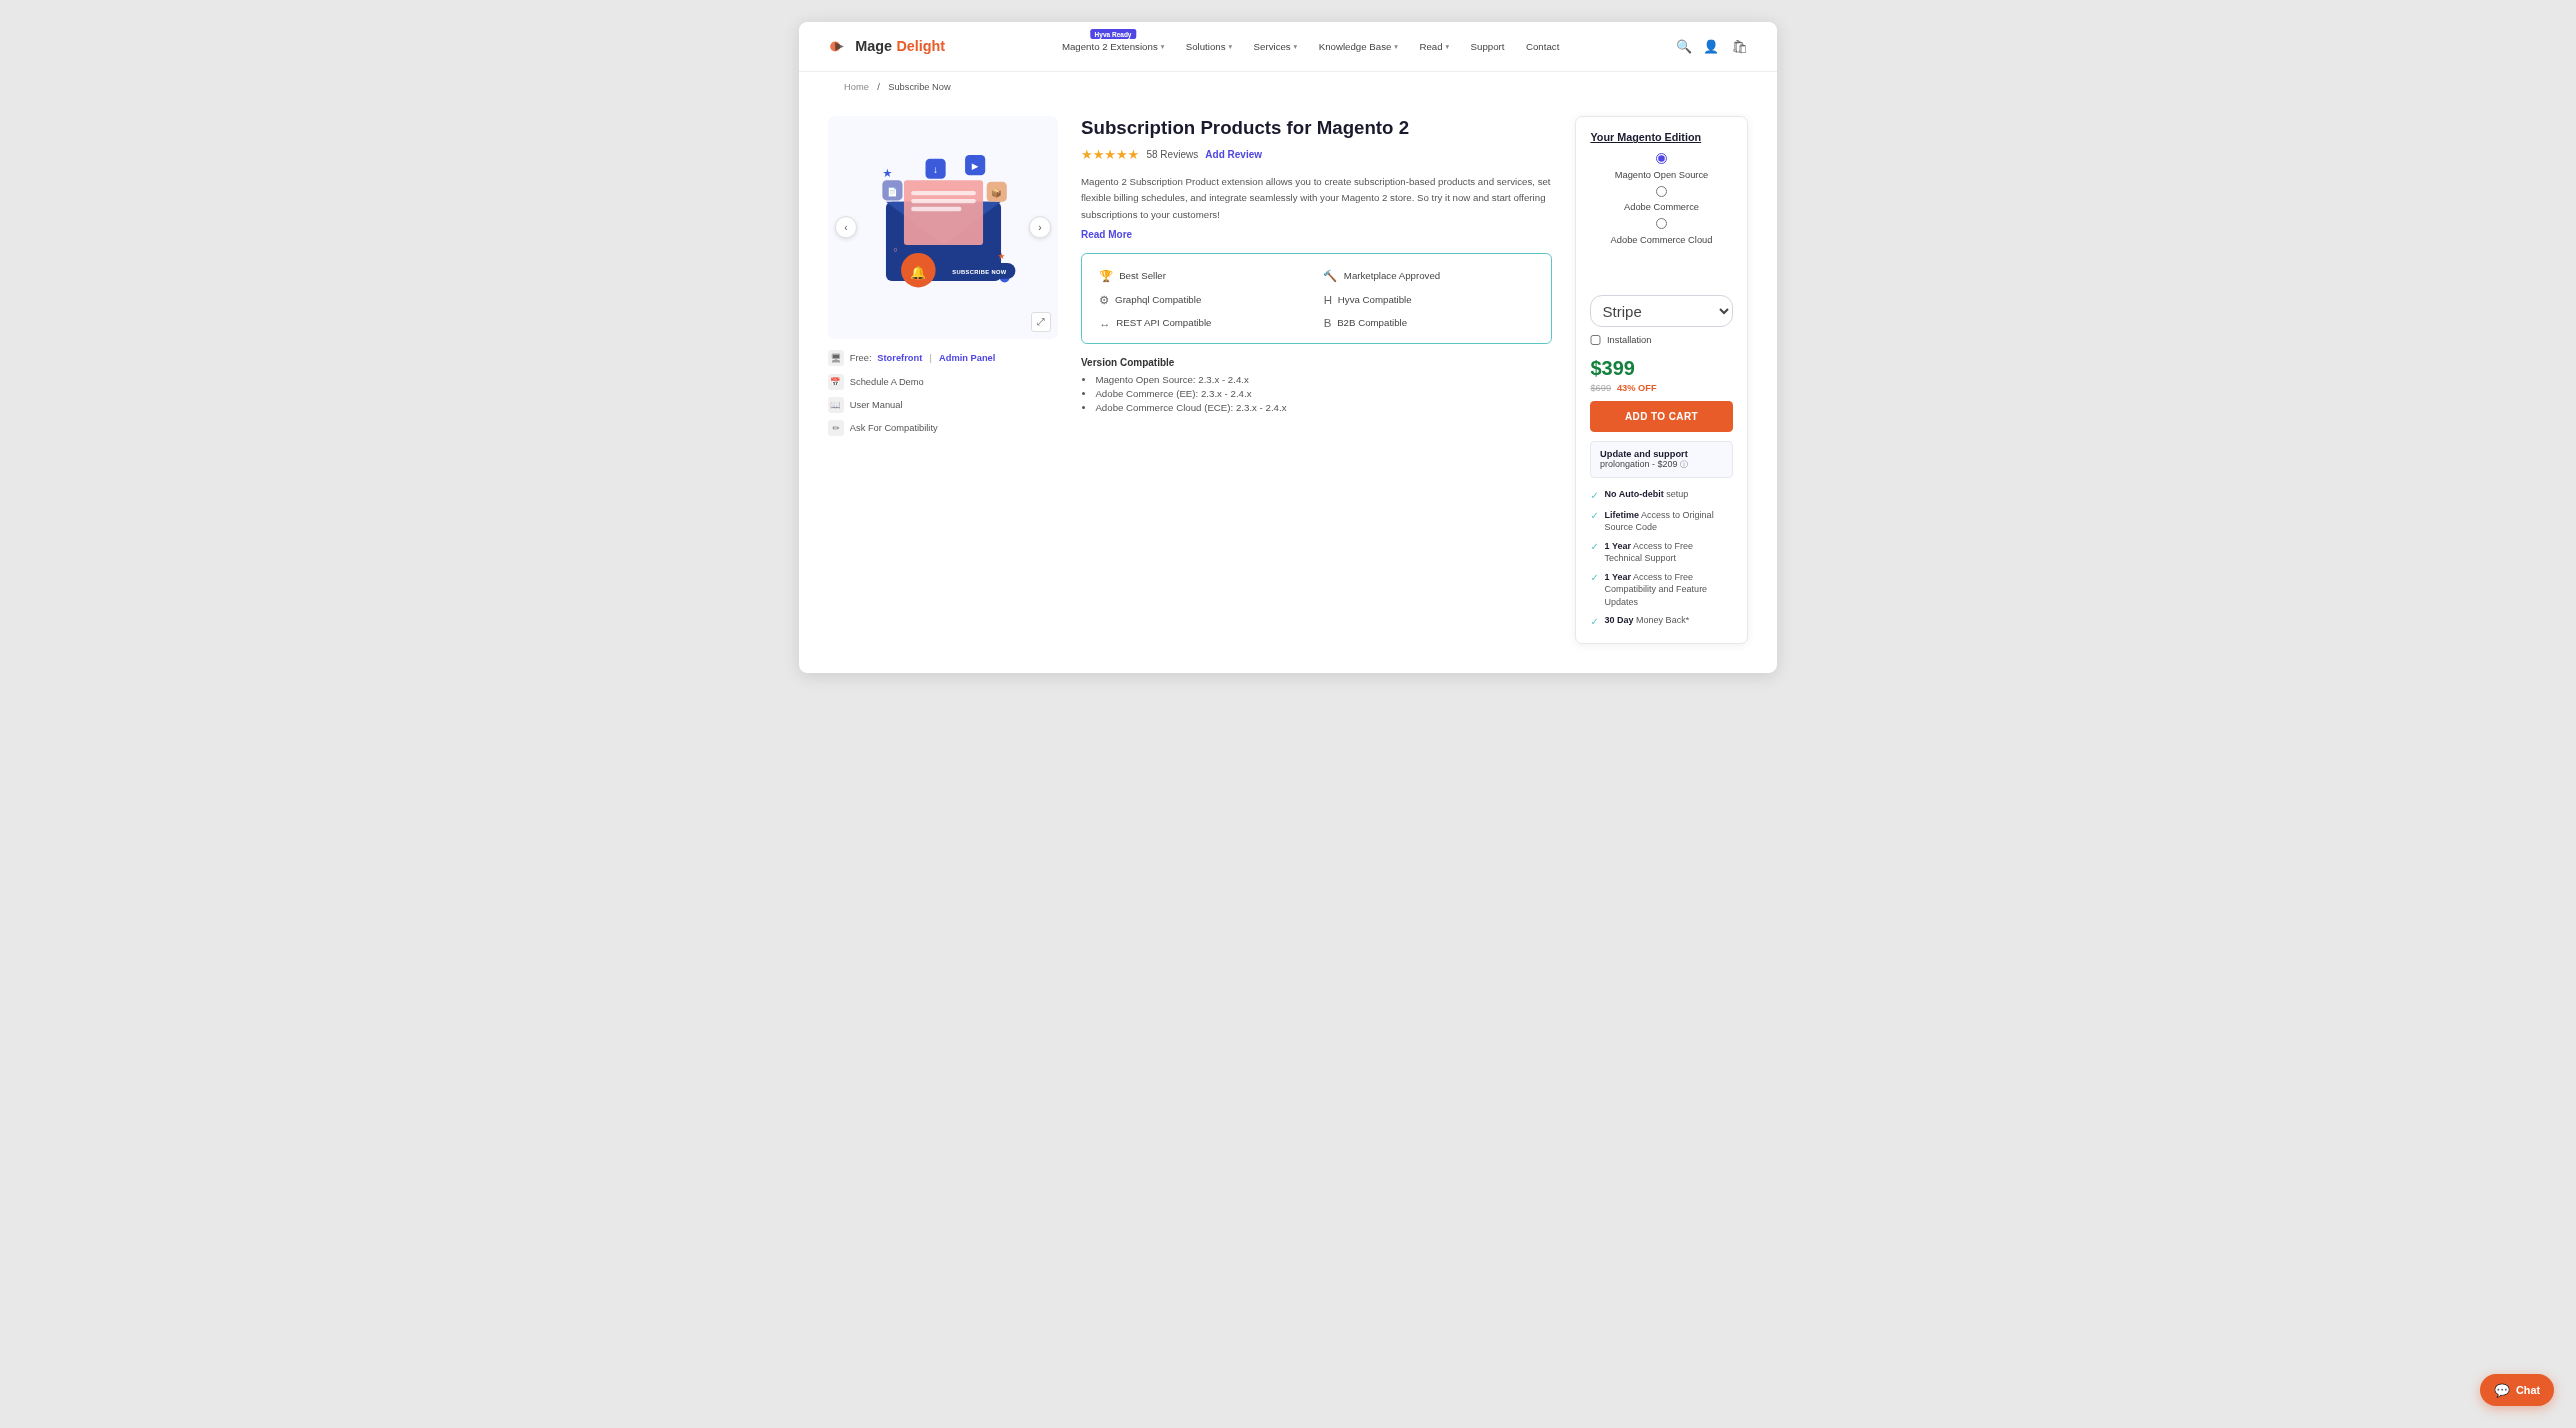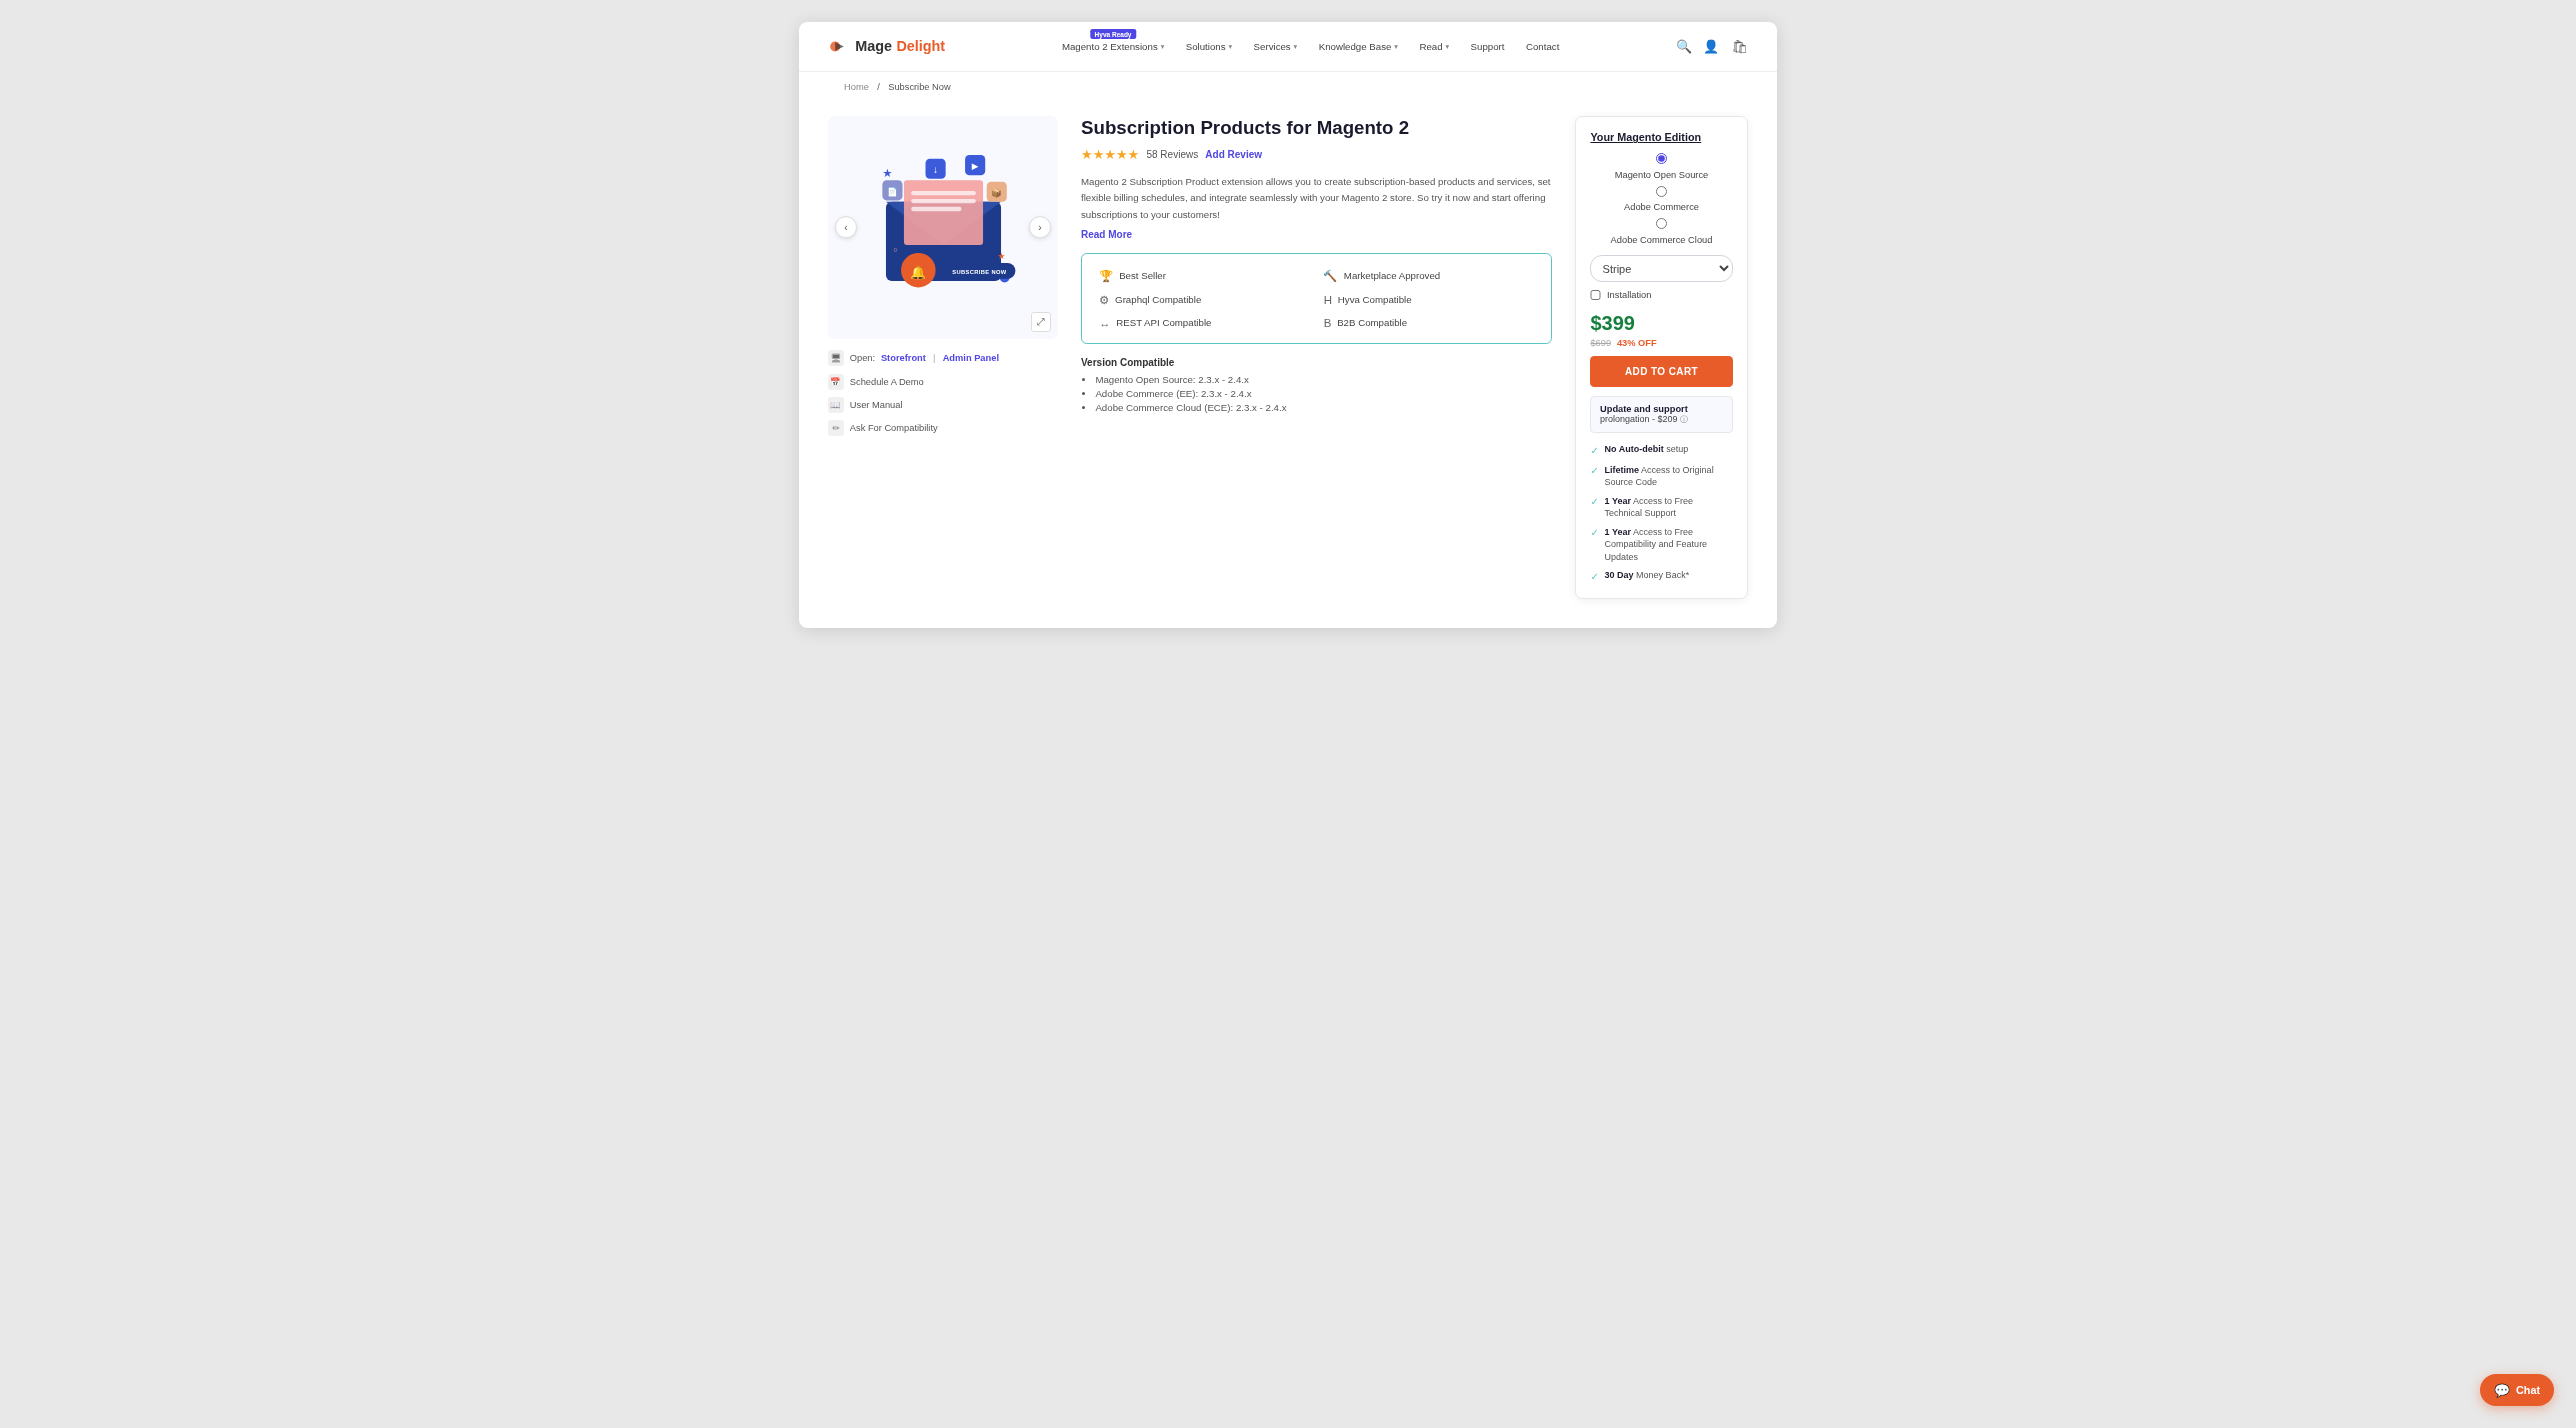--- a/index.html
+++ b/index.html
@@ -274,25 +274,26 @@
       accent-color: #4f46e5;
       width: 10.8px;
       height: 10.8px;
       cursor: pointer;
     }
     .stripe-select {
       width: 100%;
       padding: 5.8px 7.2px;
       border: 0.7px solid #d1d5db;
       border-radius: 12px;
-      font-size: 11px;
+      font-size: 15px;
       color: #444;
       background: #fff;
       cursor: pointer;
       margin-bottom: 7.2px;
+      margin-top: 40px;
     }
     .checkbox-item {
       display: flex;
       align-items: center;
       gap: 5.8px;
       font-size: 9.3px;
       color: #444;
       margin-bottom: 11.5px;
     }
     .checkbox-item input[type="checkbox"] {
@@ -479,21 +480,21 @@
             <text x="180" y="191" text-anchor="middle" fill="#fff" font-size="8" font-weight="700" letter-spacing="0.5">SUBSCRIBE NOW</text>
           </svg>
         </div>
         <button class="next-btn">›</button>
         <button class="expand-btn">⤢</button>
       </div>
 
       <div class="demo-links">
         <div class="demo-row">
           <div class="demo-icon">🖥</div>
-          <span class="demo-label">Open:</span>
+          <span class="demo-label">Free:</span>
           <a class="demo-link">Storefront</a>
           <span class="demo-sep">|</span>
           <a class="demo-link">Admin Panel</a>
         </div>
         <div class="demo-row">
           <div class="demo-icon">📅</div>
           <a class="demo-link" style="color:#555; font-weight:400;">Schedule A Demo</a>
         </div>
         <div class="demo-row">
           <div class="demo-icon">📖</div>

